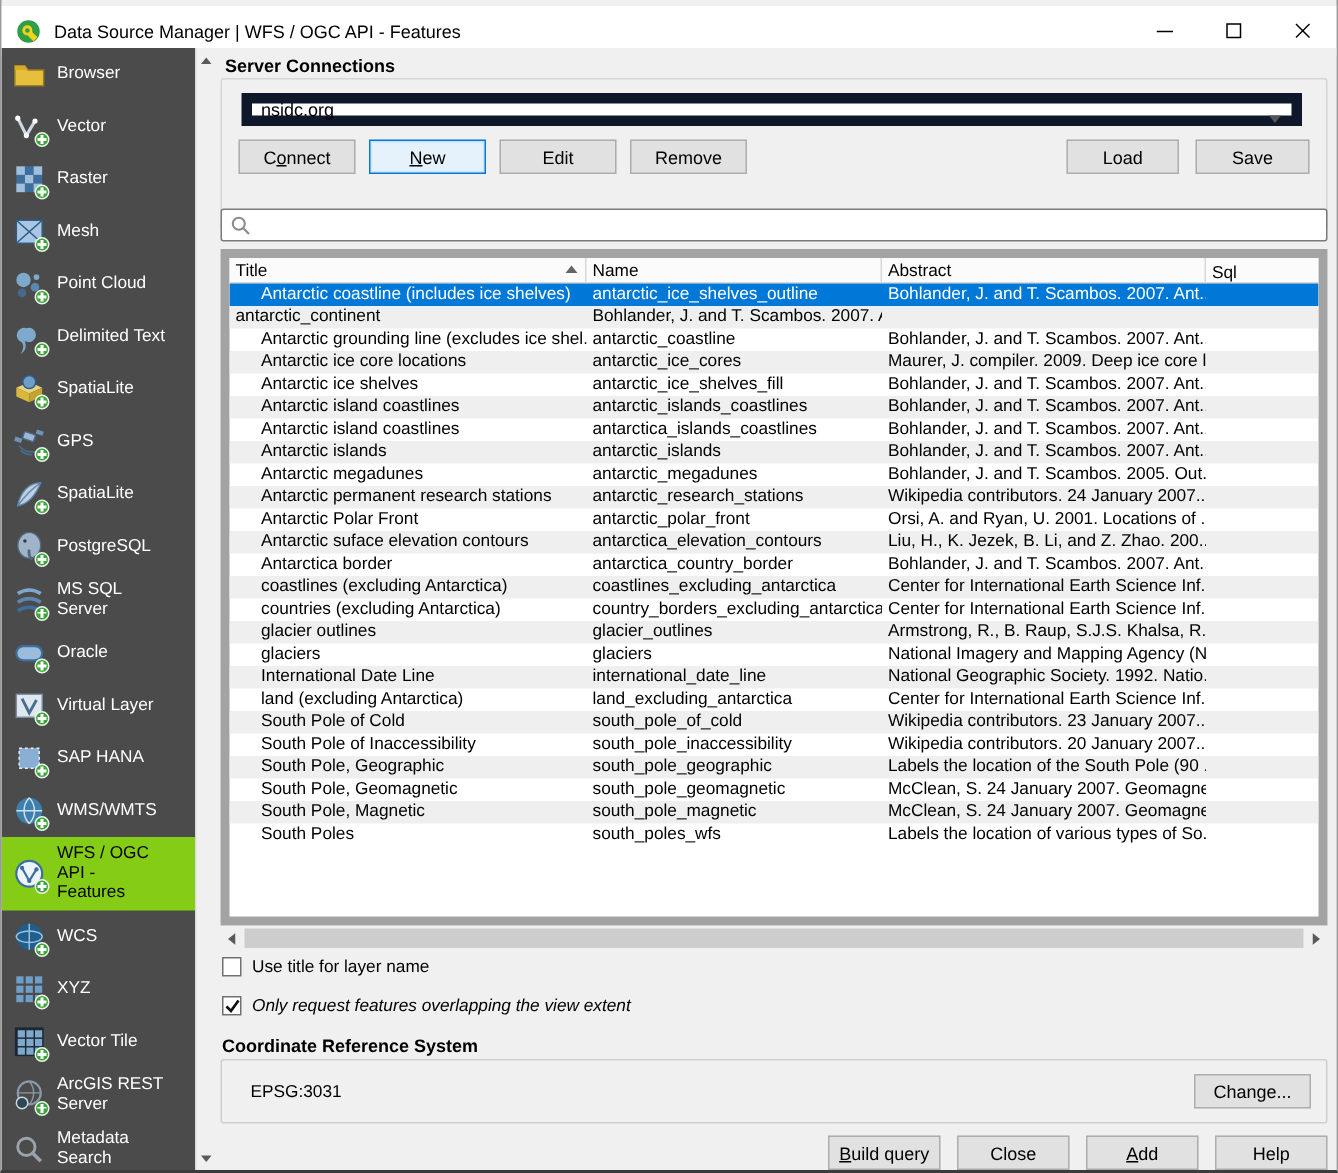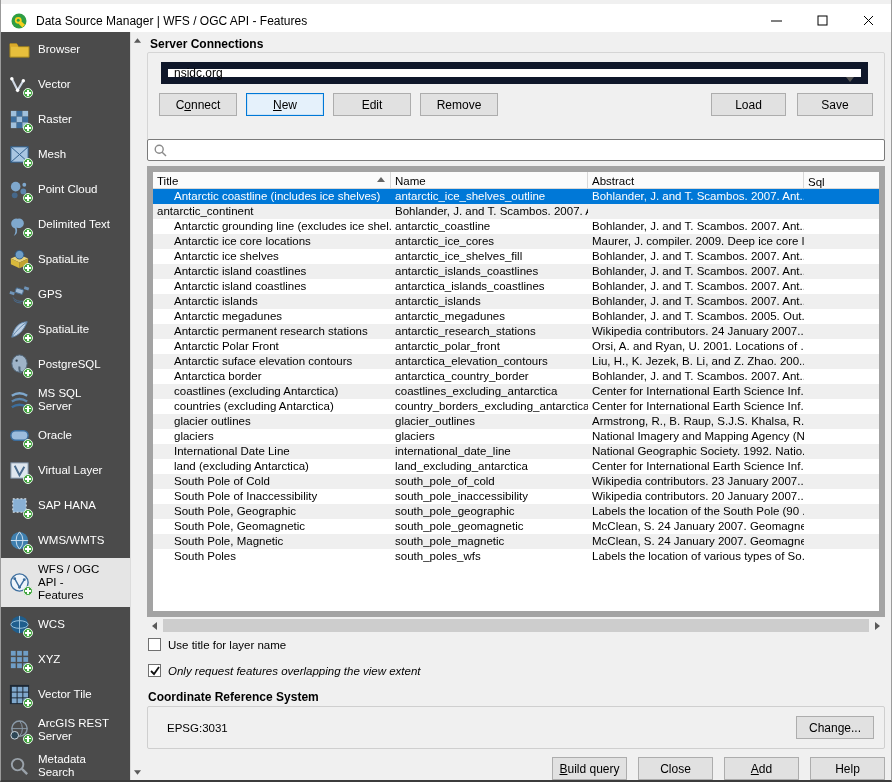--- a/index.html
+++ b/index.html
@@ -15,21 +15,21 @@
   .win-controls { position:absolute; right:0; top:0; height:32px; display:flex; }
   .win-btn { width:46px; height:32px; display:flex; align-items:center; justify-content:center; }
   .win-btn svg { width:11px; height:11px; stroke:#000; stroke-width:1; fill:none; }
 
   
   .sidebar { position:absolute; left:0; top:32px; width:129px; bottom:0; background:#4b4b4b; overflow:hidden; }
   .side-item { display:flex; align-items:center; gap:7px; padding:5px 18px 5px 7px; min-height:35px; color:#ffffff; cursor:default; }
   .side-item .s-icon { position:relative; width:23px; height:23px; flex:0 0 23px; }
   .side-item .s-icon svg.main { width:23px; height:23px; display:block; }
   .side-item .s-label { font-size:11.5px; line-height:13px; }
-  .side-item.selected { background:#e5e5e5; color:#000; }
+  .side-item.selected { background:#84cc16; color:#000; }
   .plus-badge { position:absolute; right:-2px; bottom:-2px; width:10px; height:10px; border-radius:50%;
                 background:#3fa33c; border:1px solid #e8f5e8; display:flex; align-items:center; justify-content:center; }
   .plus-badge::before { content:""; position:absolute; width:6px; height:1.6px; background:#fff; }
   .plus-badge::after  { content:""; position:absolute; width:1.6px; height:6px; background:#fff; }
   .side-scroll { position:absolute; left:129px; top:32px; width:12px; bottom:0; background:#f0f0f0; border-left:1px solid #dcdcdc; }
   .side-scroll .arr { position:absolute; left:0; width:12px; height:12px; display:flex; align-items:center; justify-content:center; }
   .side-scroll .arr svg { width:7px; height:5px; fill:#5a5a5a; }
 
   
   .panel { position:absolute; left:141px; top:32px; right:0; bottom:0; background:#f0f0f0; }

